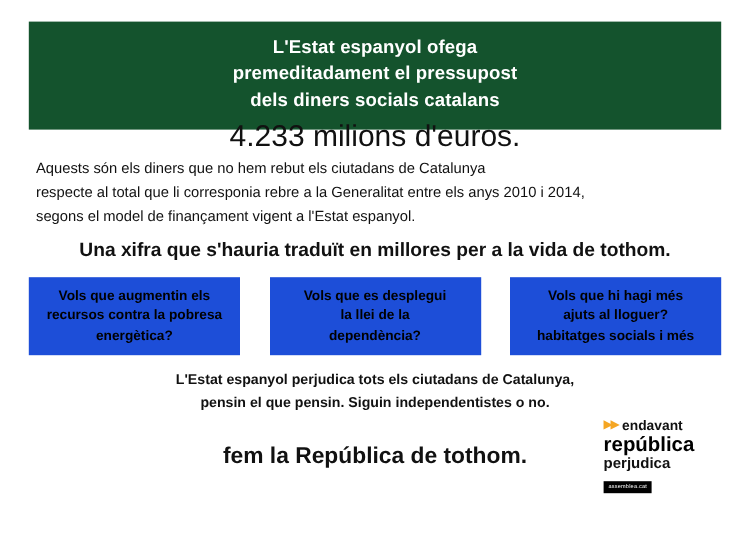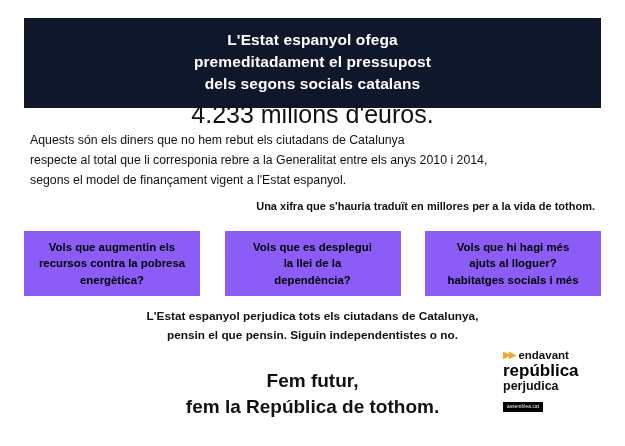--- a/index.html
+++ b/index.html
@@ -20,21 +20,21 @@
     height: 446px;
     box-sizing: border-box;
   }
 
   
   .banner {
     position: absolute;
     left: 24px;
     top: 18px;
     width: 577px;
-    background: #0f172a;
+    background: #14532d;
     color: #ffffff;
     text-align: center;
     padding: 11px 10px 13px 10px;
     box-sizing: border-box;
   }
   .banner-line {
     font-size: 15.5px;
     font-weight: bold;
     line-height: 1.42;
     letter-spacing: 0.1px;
@@ -62,39 +62,39 @@
   }
   .body-copy .line {
     display: block;
   }
 
   .tagline {
     position: absolute;
     left: 30px;
     top: 200px;
     width: 565px;
-    text-align: right;
-    font-size: 11px;
+    text-align: center;
+    font-size: 16px;
     font-weight: bold;
     color: #111111;
   }
 
   
   .boxes {
     position: absolute;
     left: 24px;
     top: 231px;
     width: 577px;
     display: flex;
     justify-content: space-between;
   }
   .box {
     width: 176px;
     min-height: 65px;
-    background: #8b5cf6;
+    background: #1d4ed8;
     color: #000000;
     font-size: 11.4px;
     font-weight: bold;
     line-height: 1.42;
     text-align: center;
     display: flex;
     align-items: center;
     justify-content: center;
     padding: 8px 7px;
     box-sizing: border-box;
@@ -183,21 +183,21 @@
   }
 </style>
 </head>
 <body>
 
 <div class="poster">
 
   <div class="banner">
     <div class="banner-line">L'Estat espanyol ofega</div>
     <div class="banner-line">premeditadament el pressupost</div>
-    <div class="banner-line">dels segons socials catalans</div>
+    <div class="banner-line">dels diners socials catalans</div>
   </div>
 
   <div class="figure">4.233 milions d'euros.</div>
 
   <div class="body-copy">
     <span class="line">Aquests són els diners que no hem rebut els ciutadans de Catalunya</span>
     <span class="line">respecte al total que li corresponia rebre a la Generalitat entre els anys 2010 i 2014,</span>
     <span class="line">segons el model de finançament vigent a l'Estat espanyol.</span>
   </div>
 
@@ -226,21 +226,20 @@
       </div>
     </div>
   </div>
 
   <div class="closing">
     <span class="line">L'Estat espanyol perjudica tots els ciutadans de Catalunya,</span>
     <span class="line">pensin el que pensin. Siguin independentistes o no.</span>
   </div>
 
   <div class="slogan">
-    <span class="line">Fem futur,</span>
     <span class="line">fem la República de tothom.</span>
   </div>
 
   <div class="logo">
     <div class="logo-top">
       <span class="logo-arrows">▶▶</span>
       <span class="logo-endavant">endavant</span>
     </div>
     <div class="logo-republica">república</div>
     <div class="logo-catalana">perjudica</div>

